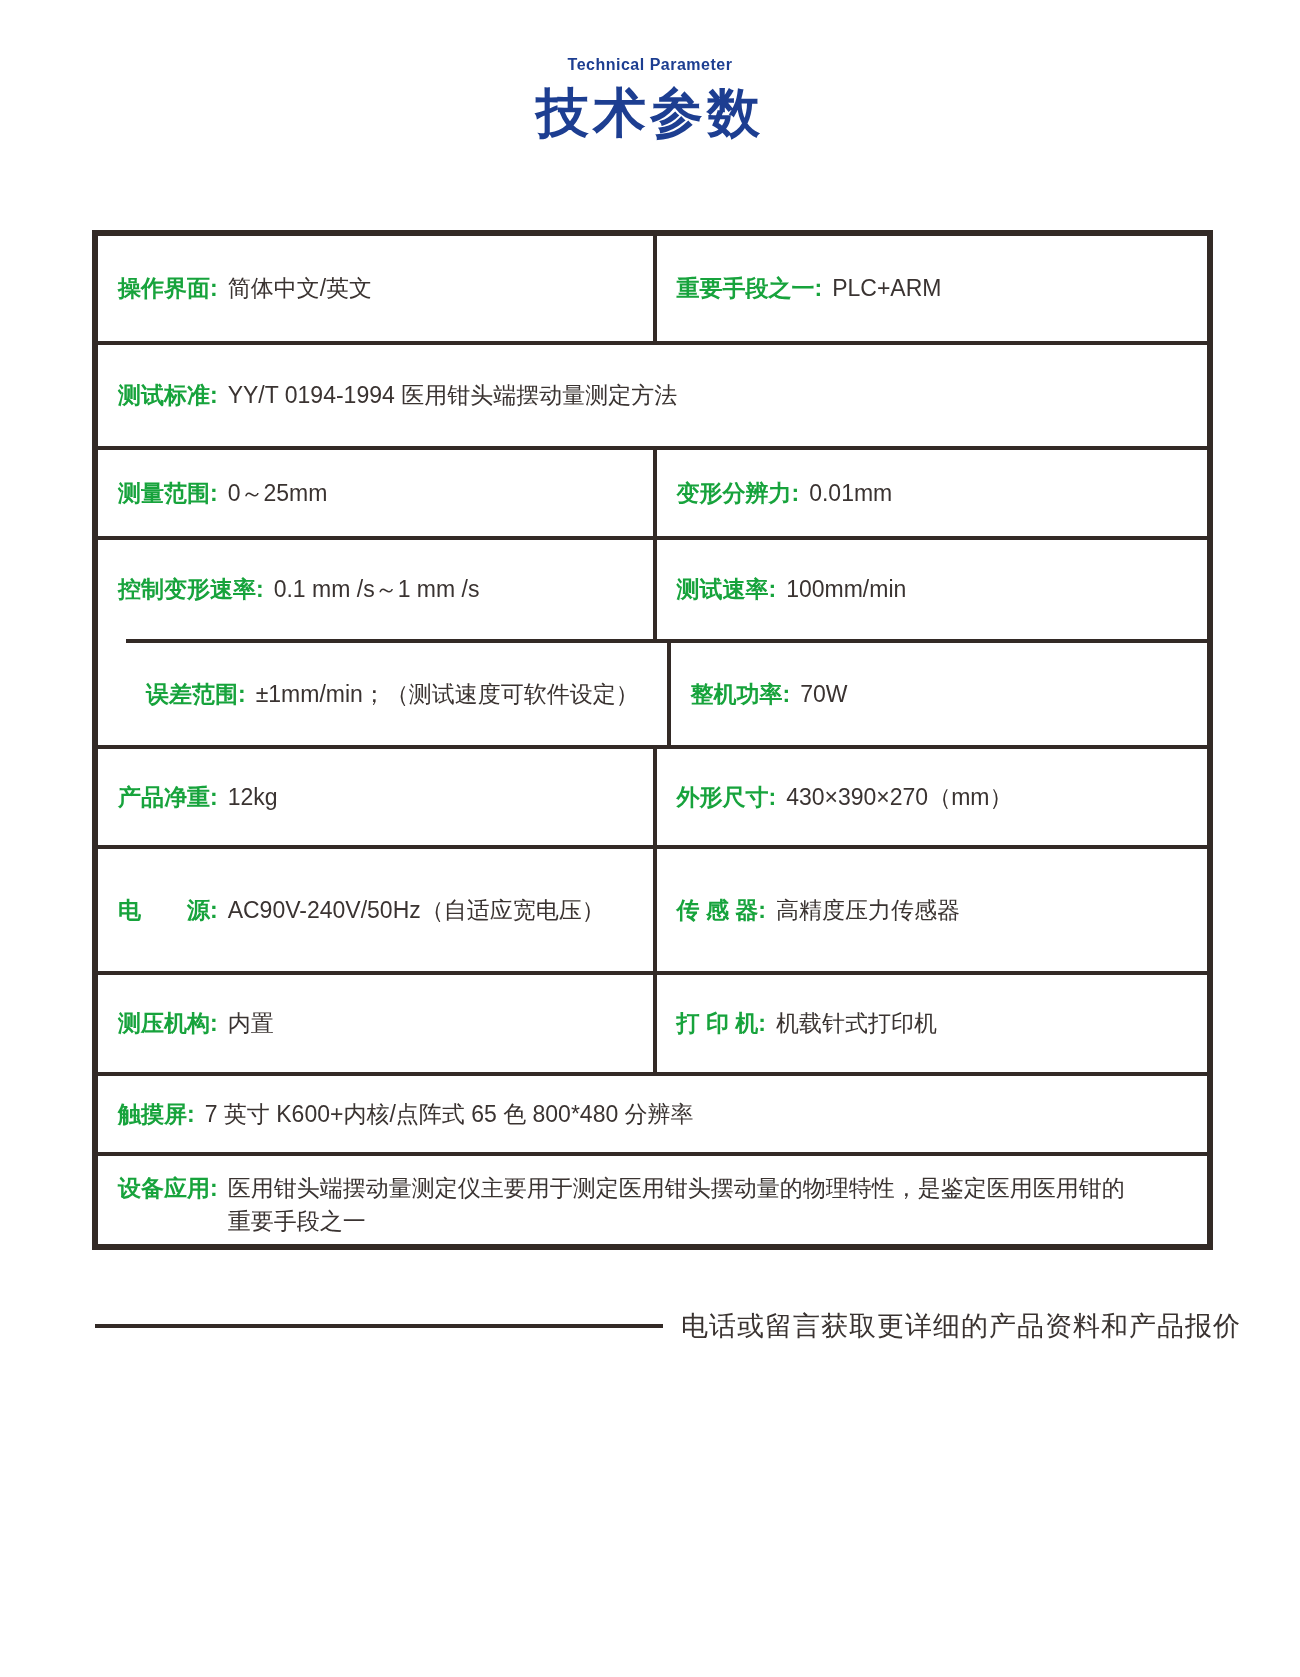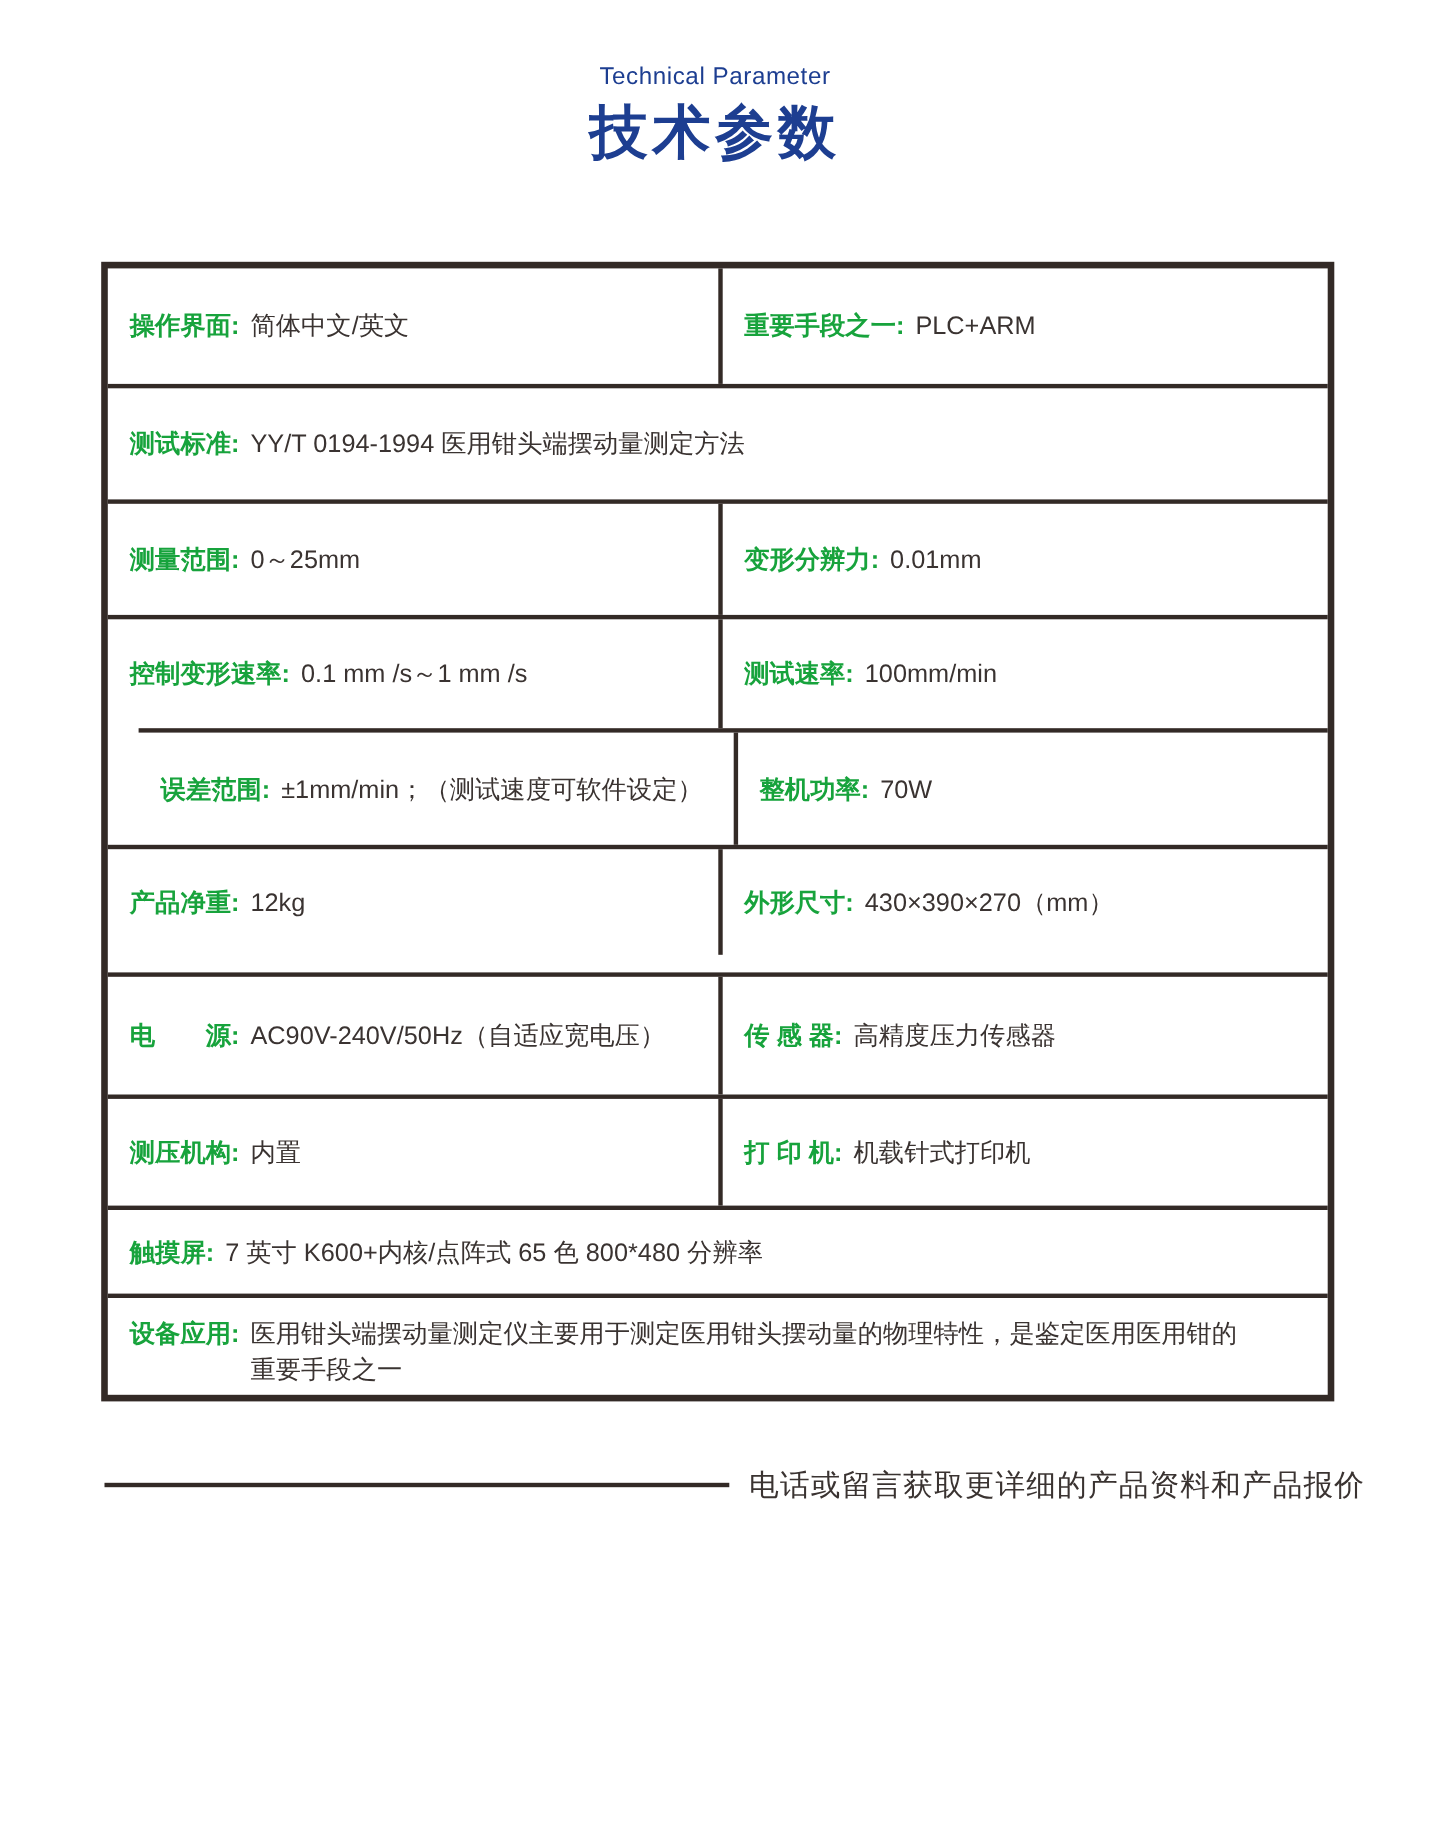--- a/index.html
+++ b/index.html
@@ -11,21 +11,21 @@
   *{ box-sizing:border-box; margin:0; padding:0; }
   html,body{ background:#ffffff; }
   body{
     width:1300px; min-height:1677px;
     font-family:"Liberation Sans","DejaVu Sans",sans-serif;
     color:var(--ink);
     position:relative;
   }
   .header{ text-align:center; padding-top:56px; }
   .subtitle{
-    color:var(--blue); font-weight:normal; font-size:22px;
+    color:var(--blue); font-weight:bold; font-size:16px;
     letter-spacing:0.5px;
   }
   .title{
     color:var(--blue); font-weight:bold; font-size:53px;
     letter-spacing:4px; margin-top:10px; line-height:1.1;
   }
   .spec-table{
     margin:88px 0 0 92px;
     width:1121px;
     border:6px solid var(--line);
@@ -81,21 +81,21 @@
     </div>
   </div>
 
   <div class="trow" style="height:105px;">
     <div class="cell full">
       <span class="lbl">测试标准:</span>
       <span class="val">YY/T 0194-1994 医用钳头端摆动量测定方法</span>
     </div>
   </div>
 
-  <div class="trow" style="height:105px;">
+  <div class="trow" style="height:90px;">
     <div class="cell">
       <span class="lbl">测量范围:</span>
       <span class="val">0～25mm</span>
     </div>
     <div class="cell right">
       <span class="lbl">变形分辨力:</span>
       <span class="val">0.01mm</span>
     </div>
   </div>
 
@@ -125,21 +125,21 @@
     <div class="cell">
       <span class="lbl">产品净重:</span>
       <span class="val">12kg</span>
     </div>
     <div class="cell right">
       <span class="lbl">外形尺寸:</span>
       <span class="val">430×390×270（mm）</span>
     </div>
   </div>
 
-  <div class="trow" style="height:111px;margin-top:16px;">
+  <div class="trow" style="height:126px;">
     <div class="cell">
       <span class="lbl">电　　源:</span>
       <span class="val">AC90V-240V/50Hz（自适应宽电压）</span>
     </div>
     <div class="cell right">
       <span class="lbl">传 感 器:</span>
       <span class="val">高精度压力传感器</span>
     </div>
   </div>
 

